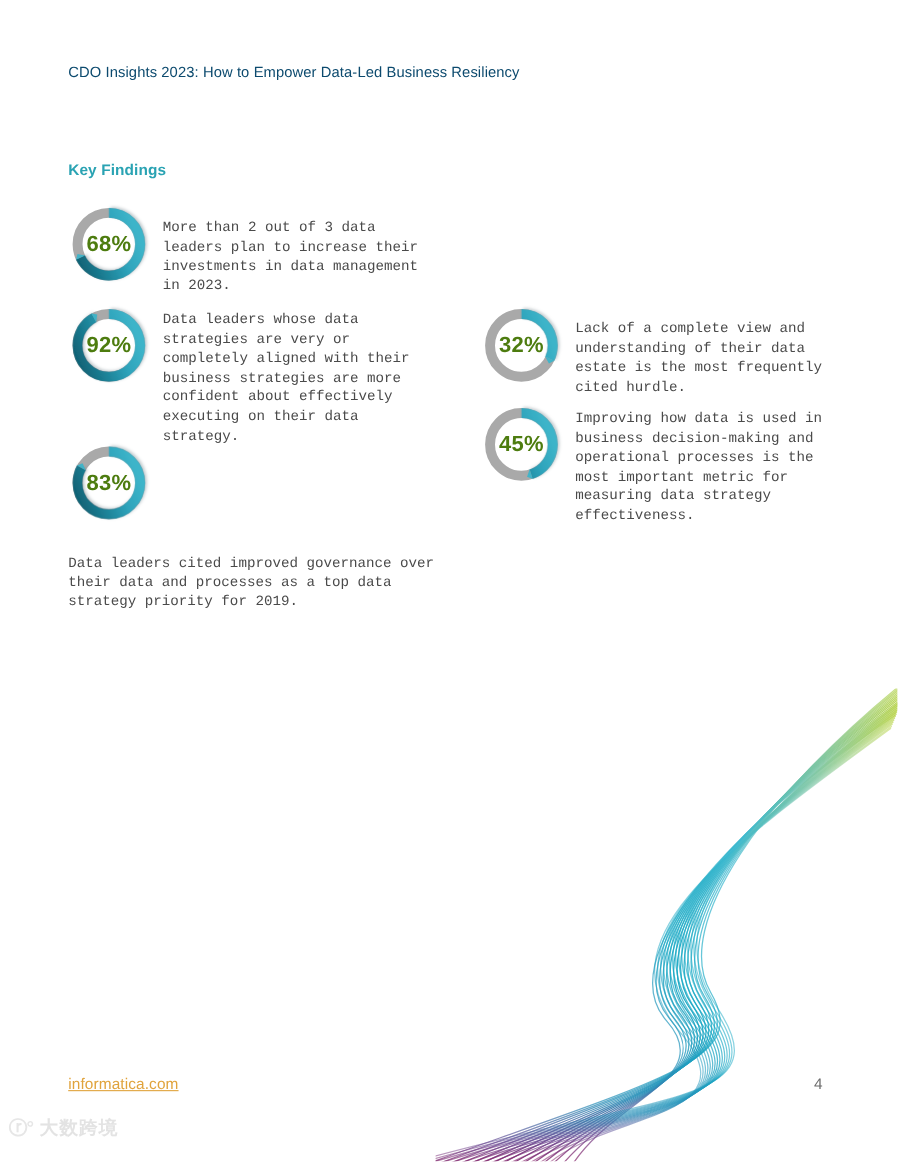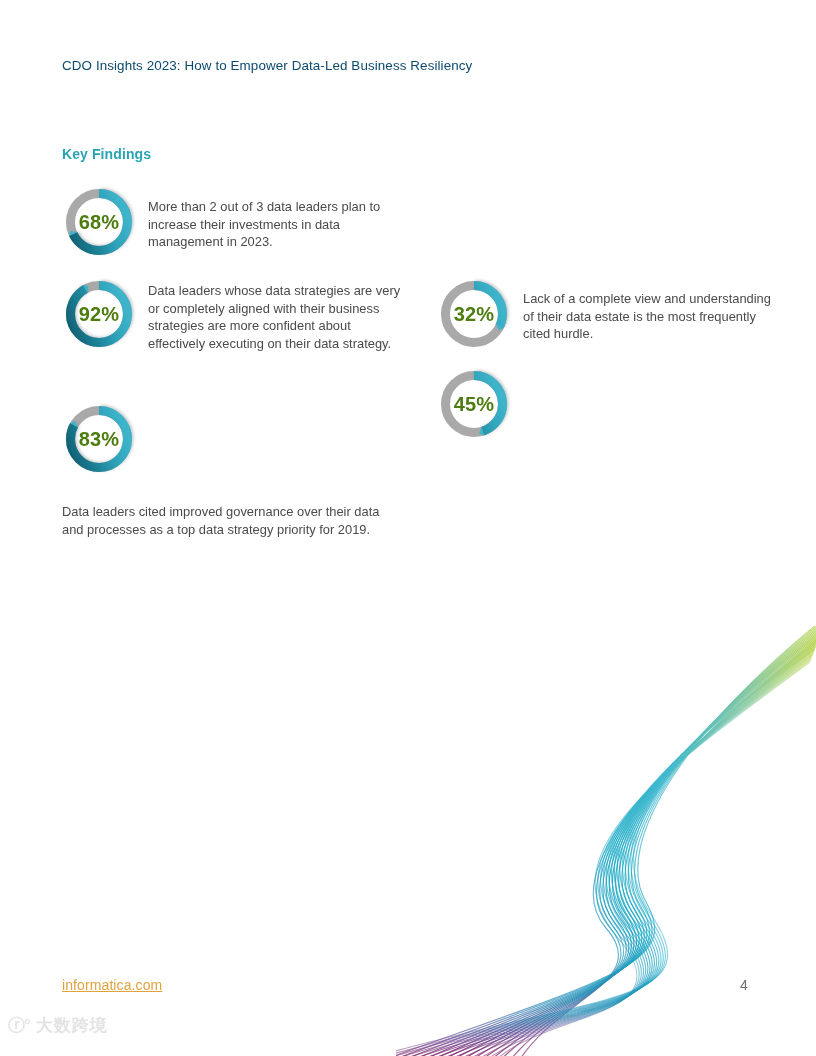--- a/index.html
+++ b/index.html
@@ -44,21 +44,21 @@
   .donut-wrap svg{display:block;width:74px;height:74px;overflow:visible;}
   .donut-label{
     position:absolute;left:0;top:0;width:74px;height:74px;
     display:flex;align-items:center;justify-content:center;
     font-size:20px;color:#4d7c0f;font-weight:700;letter-spacing:.2px;
     pointer-events:none;
   }
 
   .finding-text{
     font-size:12.9px;line-height:17.6px;color:#4a4a4a;
-    padding-top:13px;flex:1 1 auto;
+    padding-top:13px;flex:1 1 auto;font-family:Liberation Mono, monospace;
   }
   .finding.tall .finding-text{padding-top:5px;}
 
   
   .swoosh{
     position:absolute;right:0;bottom:0;width:420px;height:430px;
     pointer-events:none;
   }
   .swoosh svg{display:block;width:100%;height:100%;}
 
@@ -201,20 +201,21 @@
                 <filter id="dg6f" x="-30%" y="-30%" width="170%" height="170%">
                   <feDropShadow dx="1" dy="1.6" stdDeviation="1.4" flood-color="#6f7f86" flood-opacity="0.42"></feDropShadow>
                 </filter>
               </defs>
               <circle cx="37" cy="37" r="28.5" fill="none" stroke="#a9a9a9" stroke-width="9"></circle>
               <circle cx="37" cy="37" r="28.5" fill="none" stroke="url(#dg6)" stroke-width="9" stroke-linecap="butt" stroke-dasharray="80.58 179.07" transform="rotate(-90 37 37)" filter="url(#dg6f)"></circle>
               <path d="M 44.41640786499874 59.82535639108369 L 47.19756081437327 68.38486503774007 L 42.16019108991817 66.47292067161871 Z" fill="#3db4c9" opacity="0.95"></path>
             </svg>
             <div class="donut-label">45%</div>
           </div>
+          <div class="finding-text">Improving how data is used in business decision-making and operational processes is the most important metric for measuring data strategy effectiveness.</div>
         </div>
       </div>
   </div>
 
   <div class="swoosh">
     <svg viewBox="0 0 420 430" preserveAspectRatio="none">
       <defs>
         <linearGradient id="wg" x1="1" y1="0" x2="0" y2="1">
           <stop offset="0%" stop-color="#b9d44a"></stop>
           <stop offset="16%" stop-color="#7fc6a0"></stop>

